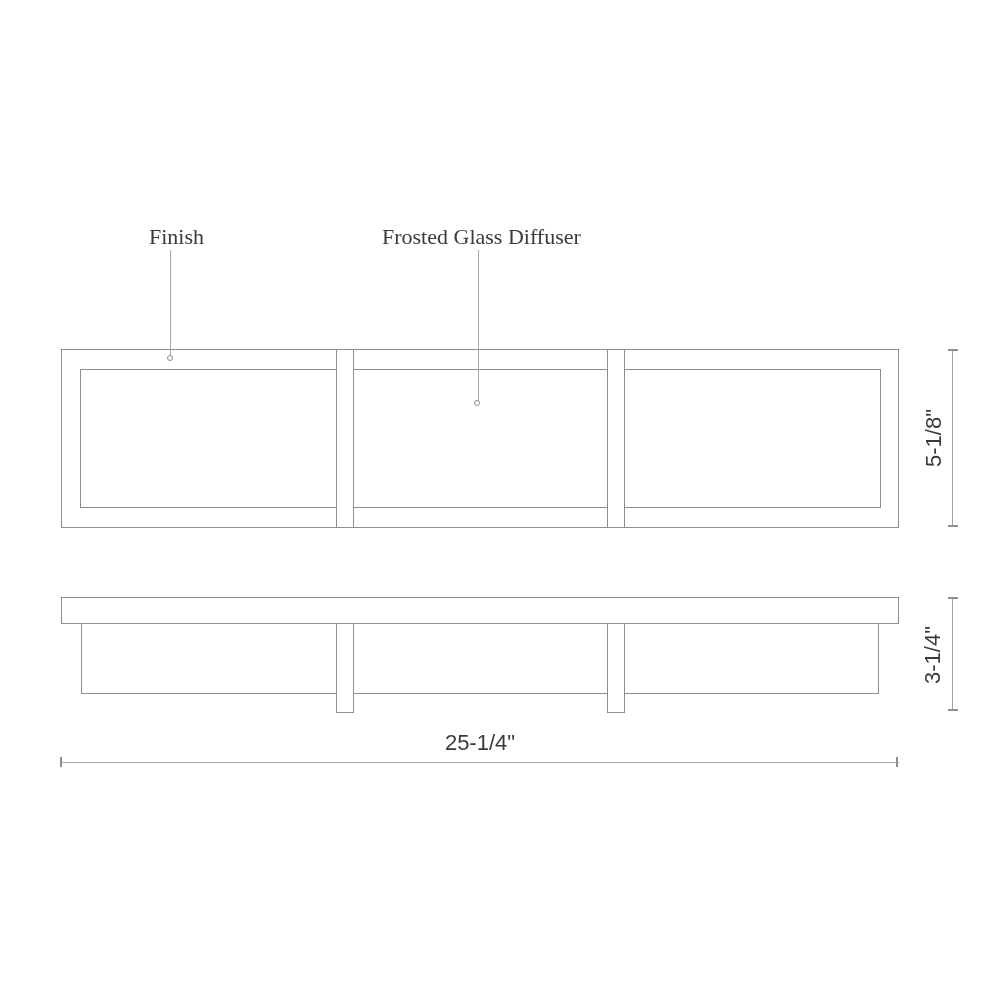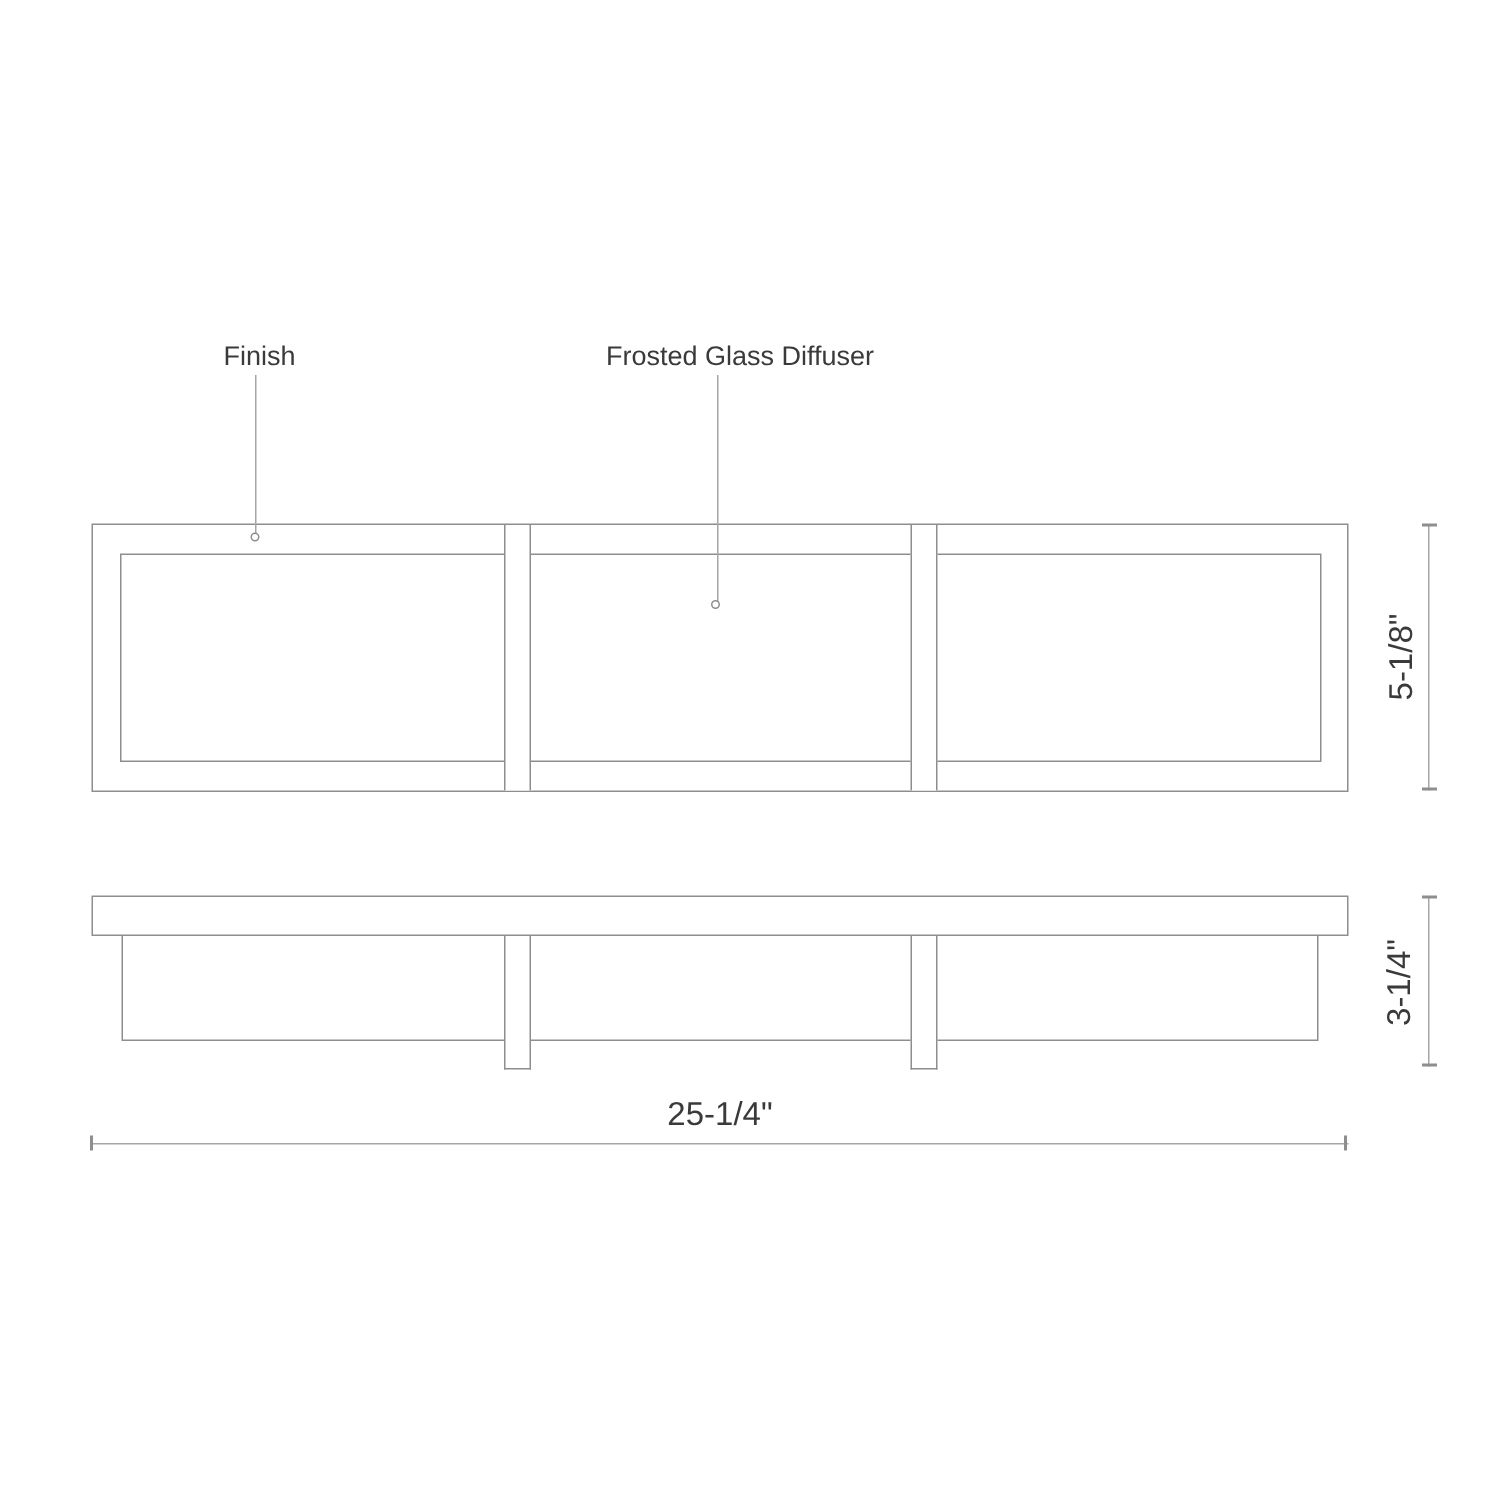--- a/index.html
+++ b/index.html
@@ -41,27 +41,28 @@
     background: #fff;
     border-left: 1px solid var(--line, #8e8e8e);
     border-right: 1px solid var(--line, #8e8e8e);
     border-bottom: 1px solid var(--line, #8e8e8e);
   }
   .bottom-tab.t1 { left: 336px; }
   .bottom-tab.t2 { left: 607px; }
 
   
   .callout {
-    font-size: 18px;
+    font-size: 22px;
     line-height: 24px;
     white-space: nowrap;
     z-index: 6;
+    font-family: Liberation Serif, serif;
   }
   .finish-label   { left: 149px; top: 225px; }
-  .diffuser-label { left: 404px; top: 225px; }
+  .diffuser-label { left: 382px; top: 225px; }
   .leader {
     width: 1px;
     background: var(--dim_line, #a6a6a6);
     z-index: 6;
   }
   .finish-leader   { left: 170px; top: 250px; height: 106px; }
   .diffuser-leader { left: 478px; top: 250px; height: 151px; }
   .leader-dot {
     width: 6px; height: 6px;
     border: 1px solid var(--line, #8e8e8e);

